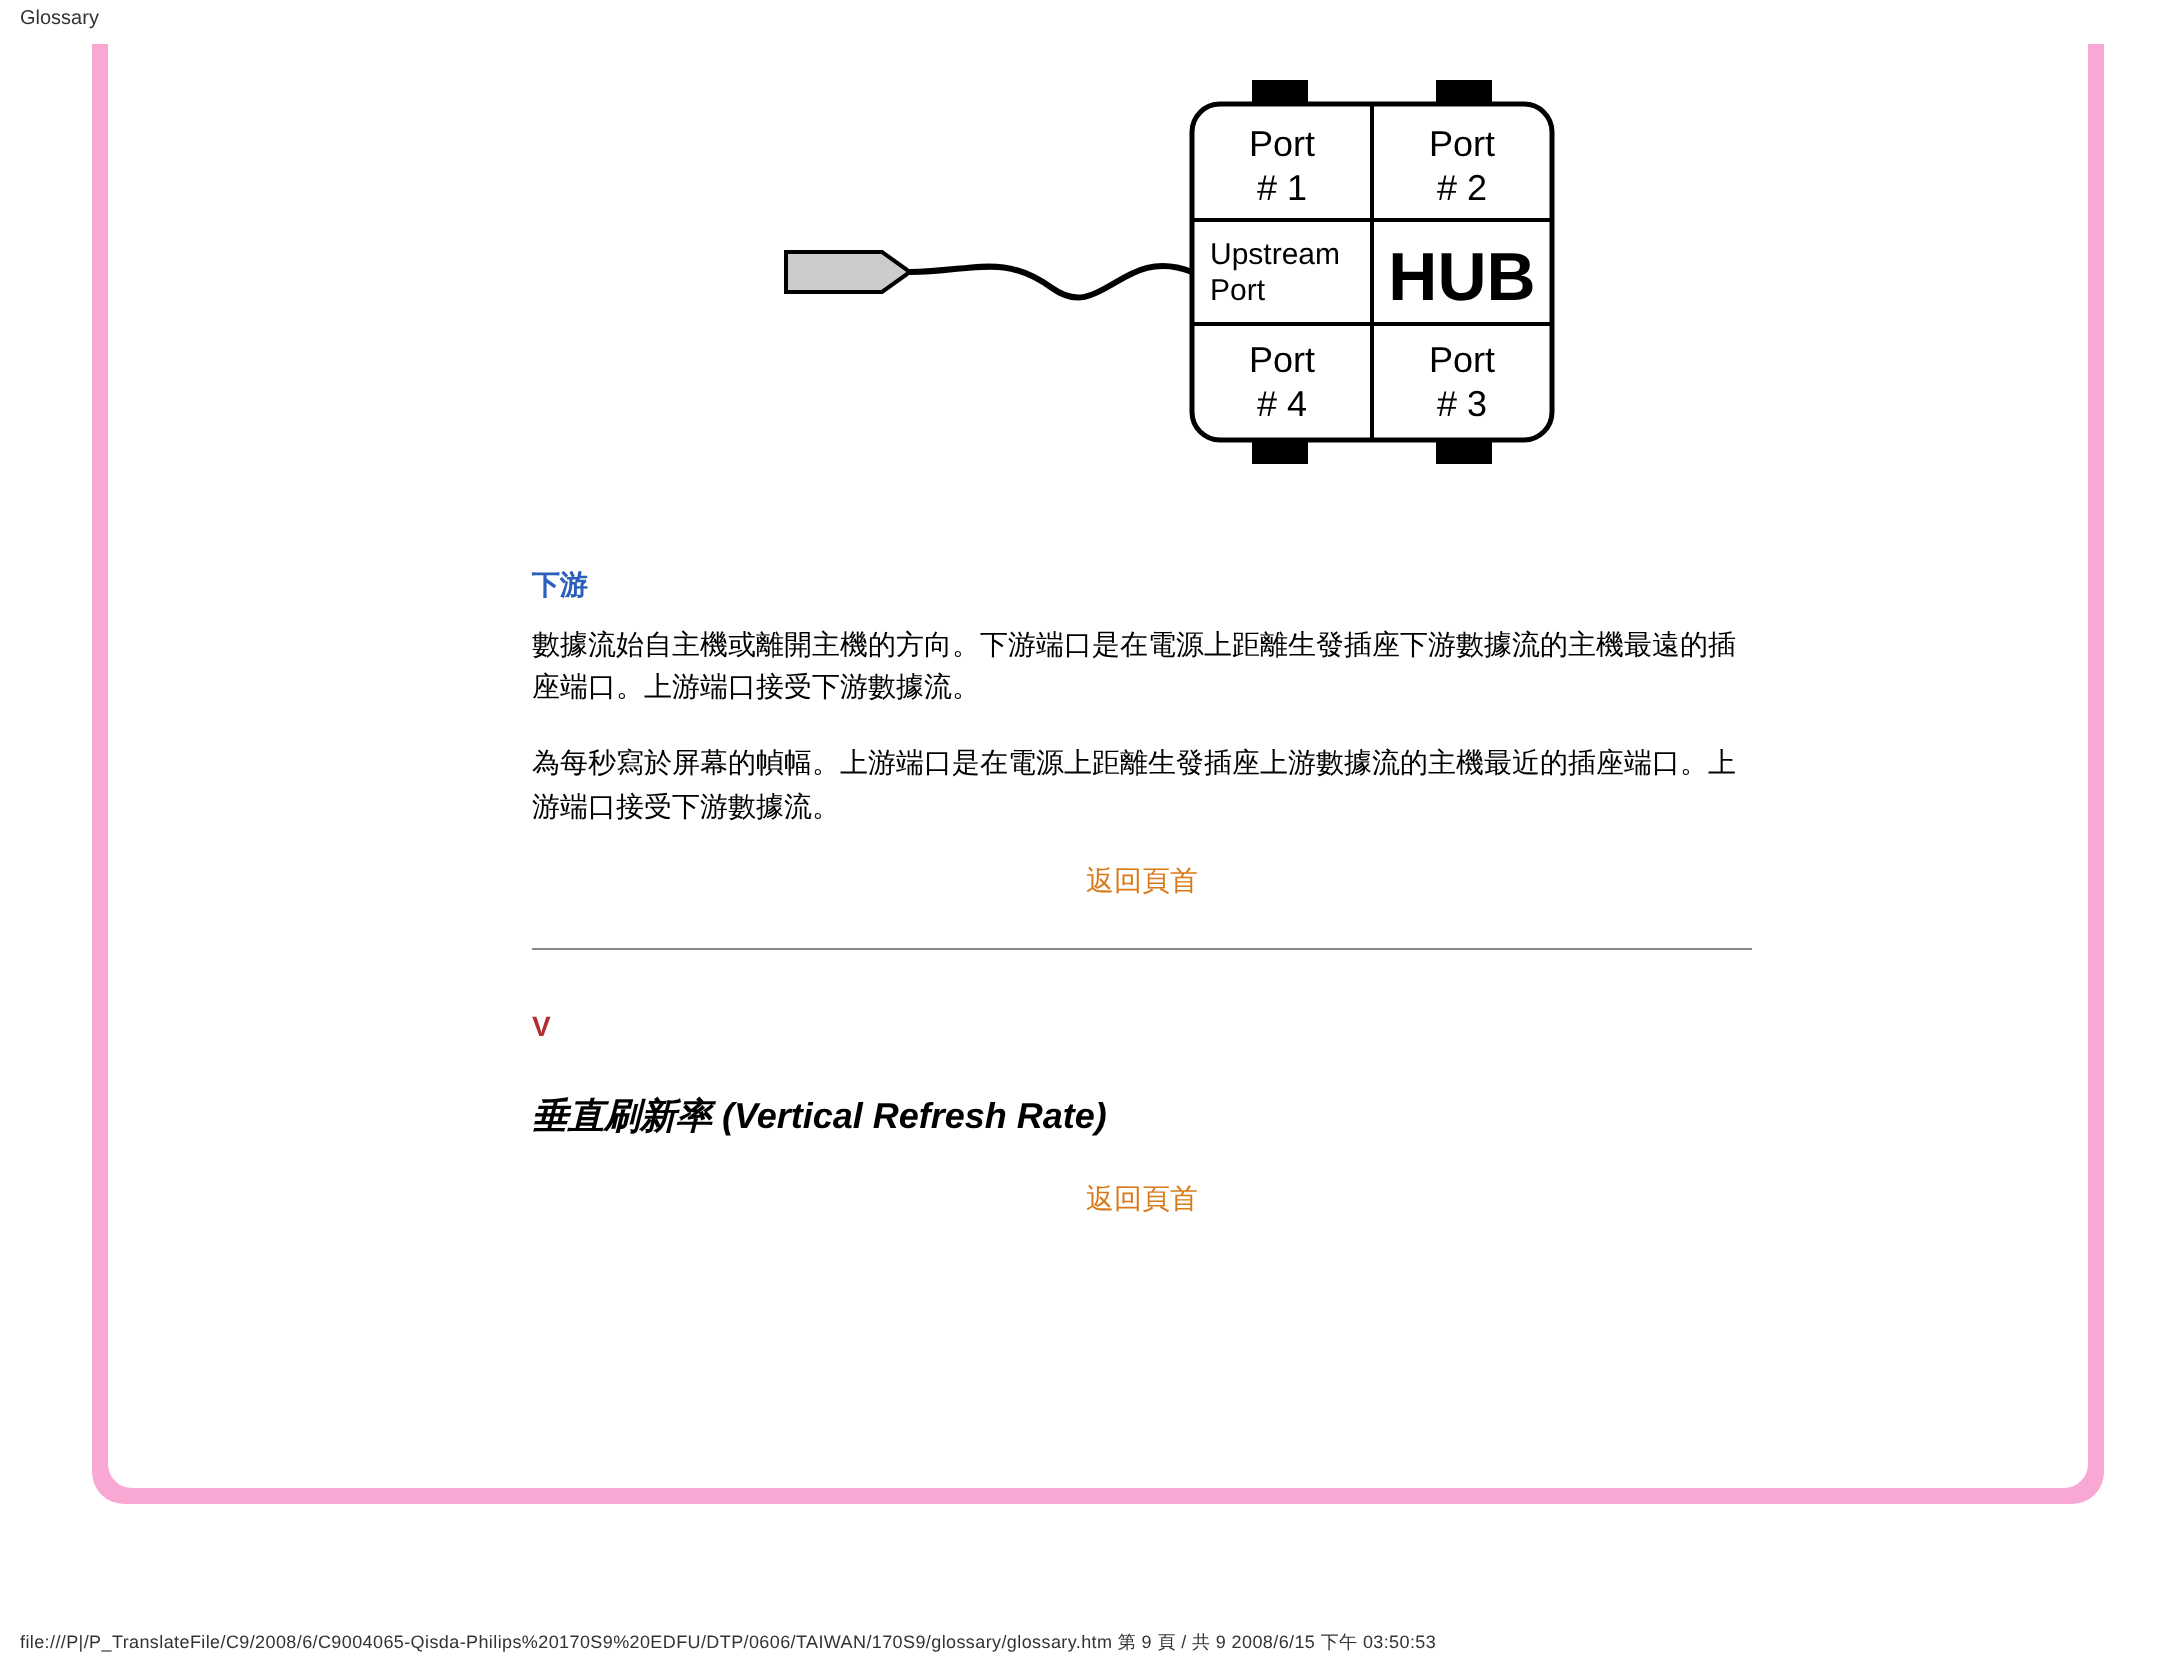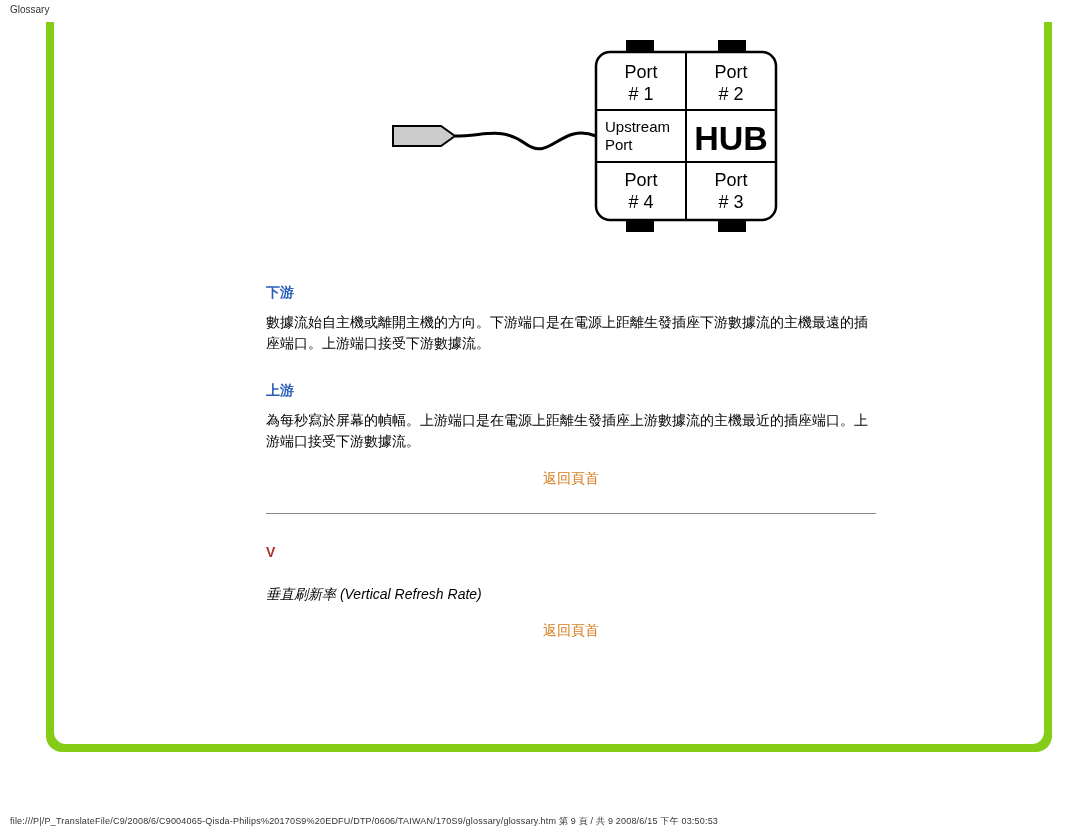--- a/index.html
+++ b/index.html
@@ -1,28 +1,28 @@
 <!DOCTYPE html>
 <html><head>
 <meta charset="utf-8">
 <style>
   * { box-sizing: border-box; margin: 0; padding: 0; }
   html, body { width: 1080px; height: 834px; font-family: "Microsoft JhengHei", "PingFang TC", Arial, sans-serif; background: #fff; }
   .header-text { position: absolute; top: 4px; left: 10px; font-size: 10px; color: #333; }
-  .frame { position: absolute; top: 22px; left: 46px; width: 1006px; height: 730px; background: #84cc16; border-radius: 0 0 16px 16px; }
+  .frame { position: absolute; top: 22px; left: 46px; width: 1006px; height: 730px; background: #f9a8d4; border-radius: 0 0 16px 16px; }
   .inner { position: absolute; top: 0; left: 8px; width: 990px; height: 722px; background: #fff; border-radius: 0 0 12px 12px; }
   .content-wrap { position: absolute; top: 0; left: 212px; width: 610px; }
   .diagram-area { width: 100%; padding-top: 12px; display: flex; justify-content: center; }
   .text-section { padding: 18px 0 0 0; font-size: 14px; line-height: 1.55; color: #000; }
   .term-head { color: #2a5fbb; font-weight: bold; margin-bottom: 8px; font-size: 14px; margin-top: 25px; }
   .para { margin-bottom: 16px; }
-  .return-link { color: #d87a1a; text-align: center; margin: 16px auto 22px auto; font-size: 14px; display: block; font-family: Liberation Mono, monospace; }
+  .return-link { color: #d87a1a; text-align: center; margin: 16px auto 22px auto; font-size: 14px; display: block; }
   .divider { border: none; border-top: 1px solid #888; margin: 4px 0 28px 0; }
   .section-letter { color: #b03030; font-weight: bold; margin-bottom: 20px; font-size: 14px; }
-  .italic-term { font-style: italic; font-weight: normal; margin-bottom: 16px; font-size: 14px; }
+  .italic-term { font-style: italic; font-weight: bold; margin-bottom: 16px; font-size: 18px; }
   .footer-text { position: absolute; bottom: 6px; left: 10px; font-size: 9px; color: #333; letter-spacing: 0.2px; white-space: nowrap; }
   
   .hub-box { fill: #fff; stroke: #000; stroke-width: 2.5; }
   .port-jack { fill: #000; }
   .hub-text { font-family: "Gill Sans", "Trebuchet MS", Arial, sans-serif; font-size: 18px; fill: #000; }
   .hub-text-center { font-family: "Gill Sans", "Trebuchet MS", Arial, sans-serif; font-size: 15px; fill: #000; }
   .hub-big { font-family: "Arial Black", Arial, sans-serif; font-size: 34px; font-weight: 900; fill: #000; }
   .plug-body { fill: #ccc; stroke: #000; stroke-width: 2; }
   .cable { fill: none; stroke: #000; stroke-width: 3; }
 </style>
@@ -68,21 +68,20 @@
           <text class="hub-text" x="290" y="174" text-anchor="middle"># 4</text>
           <text class="hub-text" x="380" y="152" text-anchor="middle">Port</text>
           <text class="hub-text" x="380" y="174" text-anchor="middle"># 3</text>
         </svg>
       </div>
 
       <div class="text-section">
         <div class="term-head">下游</div>
         <div class="para">數據流始自主機或離開主機的方向。下游端口是在電源上距離生發插座下游數據流的主機最遠的插座端口。上游端口接受下游數據流。</div>
 
-        <div class="term-head">上游</div>
         <div class="para">為每秒寫於屏幕的幀幅。上游端口是在電源上距離生發插座上游數據流的主機最近的插座端口。上游端口接受下游數據流。</div>
 
         <a class="return-link">返回頁首</a>
 
         <hr class="divider">
 
         <div class="section-letter">V</div>
 
         <div class="italic-term">垂直刷新率 (Vertical Refresh Rate)</div>
 

